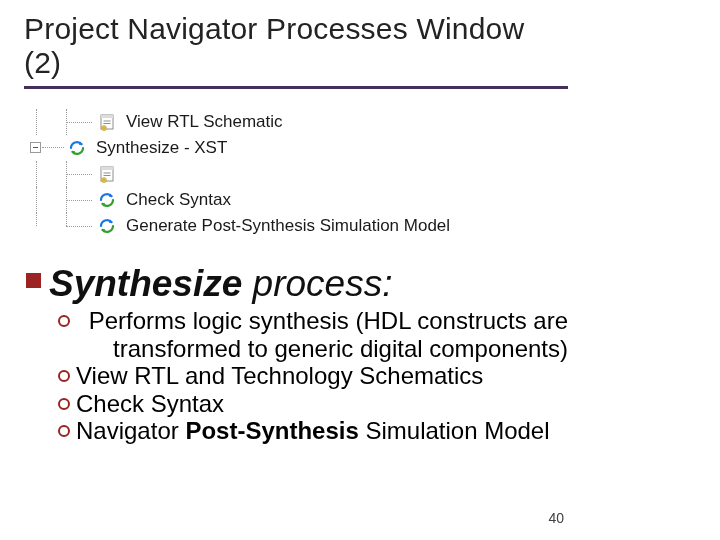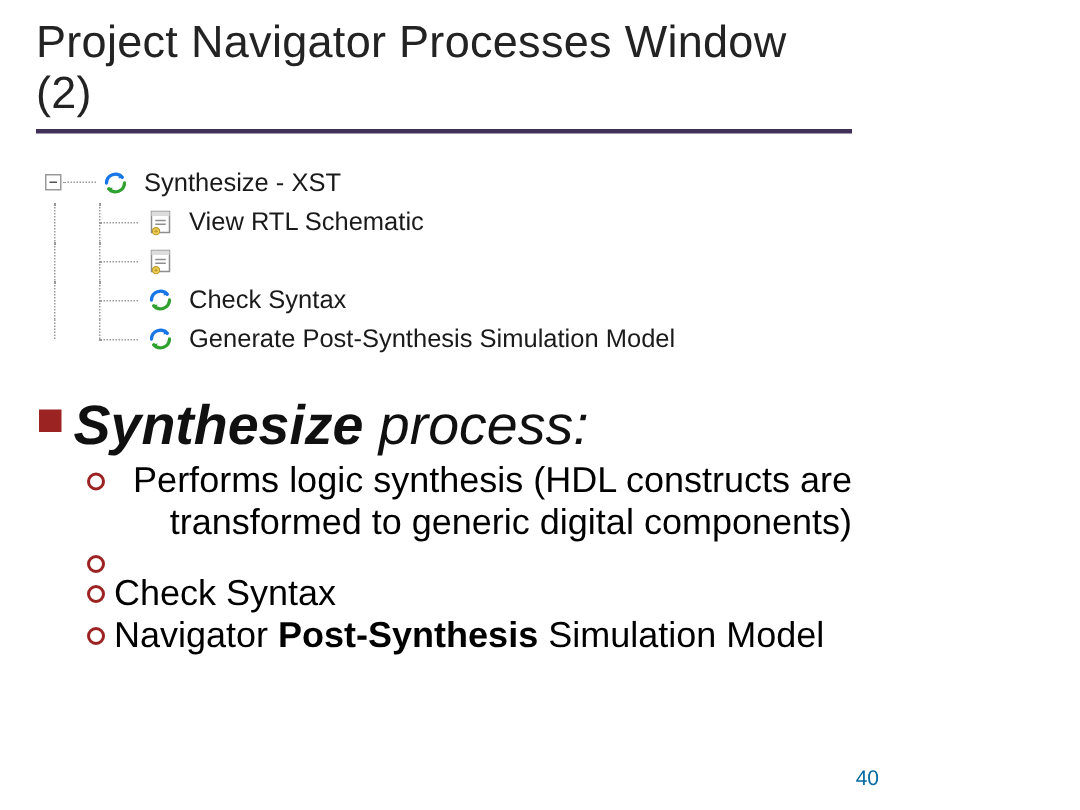--- a/index.html
+++ b/index.html
@@ -24,65 +24,65 @@
   .body { margin-top: 24px; padding-left: 2px; }
   .bullet-row { display: flex; align-items: flex-start; margin: 0; }
   .bullet-square { width: 15px; height: 15px; background: #9b2322; flex: 0 0 auto; margin-top: 10px; margin-right: 8px; }
   .heading { font-size: 37px; font-style: italic; font-weight: 400; color: #101010; }
   .heading .bold { font-weight: 700; }
   .sub-list { margin-top: 2px; padding-left: 32px; }
   .sub-row { display: flex; align-items: flex-start; font-size: 24px; line-height: 1.15; margin: 0; }
   .circle-bullet { width: 12px; height: 12px; border: 2.2px solid #9b2322; border-radius: 50%; flex: 0 0 auto; margin-top: 8px; margin-right: 6px; }
   .sub-text { max-width: 610px; text-align: right; }
   .sub-text .bold { font-weight: 700; }
-  .page-num { position: absolute; right: 6px; bottom: 14px; font-size: 14px; color: #0369a1; }
+  .page-num { position: absolute; right: 28px; bottom: 14px; font-size: 14px; color: #404040; }
   svg { display: block; }
 </style>
 </head>
 <body>
 
 <div class="slide">
 
   <div class="title">Project Navigator Processes Window (2)</div>
   <div class="title-underline"></div>
 
   <div class="tree">
-    <div class="tree-row">
-      <span class="tree-connector">
-        <span class="minus"></span>
-        <span class="dline"></span>
-      </span>
-      <span class="tree-icon">
-        <svg width="18" height="18" viewBox="0 0 18 18">
-          <path d="M3 9a6 6 0 0 1 10.5-3.8" stroke="#1976e6" stroke-width="2.2" fill="none" stroke-linecap="round"></path>
-          <path d="M15 9a6 6 0 0 1-10.5 3.8" stroke="#2fa12f" stroke-width="2.2" fill="none" stroke-linecap="round"></path>
-          <path d="M12 2.5 L14.8 5.2 L11 6 Z" fill="#1976e6"></path>
-          <path d="M6 15.5 L3.2 12.8 L7 12 Z" fill="#2fa12f"></path>
-        </svg>
-      </span>
-      <span class="tree-label">Synthesize - XST</span>
-    </div>
-
     <div class="tree-row">
       <span class="child-connector">
           <span class="vline"></span>
           <span class="vline2"></span>
           <span class="hline"></span>
         </span>
       <span class="tree-icon">
         <svg width="18" height="18" viewBox="0 0 18 18">
           <rect x="3" y="2" width="12" height="14" fill="#fff" stroke="#8e8e8e" stroke-width="1"></rect>
           <rect x="3" y="2" width="12" height="3" fill="#dcdcdc"></rect>
           <line x1="5.5" y1="8" x2="12.5" y2="8" stroke="#8e8e8e" stroke-width="1"></line>
           <line x1="5.5" y1="10.5" x2="12.5" y2="10.5" stroke="#8e8e8e" stroke-width="1"></line>
           <path d="M6 17.5a2.4 2.4 0 1 1 0-4.8 2.4 2.4 0 0 1 0 4.8z" fill="#f6d15a" stroke="#b89a28" stroke-width="0.8"></path>
           <path d="M4.7 15.1h2.6M6 13.8v2.6" stroke="#b89a28" stroke-width="0.7"></path>
         </svg>
       </span>
       <span class="tree-label">View RTL Schematic</span>
+    </div>
+
+    <div class="tree-row">
+      <span class="tree-connector">
+        <span class="minus"></span>
+        <span class="dline"></span>
+      </span>
+      <span class="tree-icon">
+        <svg width="18" height="18" viewBox="0 0 18 18">
+          <path d="M3 9a6 6 0 0 1 10.5-3.8" stroke="#1976e6" stroke-width="2.2" fill="none" stroke-linecap="round"></path>
+          <path d="M15 9a6 6 0 0 1-10.5 3.8" stroke="#2fa12f" stroke-width="2.2" fill="none" stroke-linecap="round"></path>
+          <path d="M12 2.5 L14.8 5.2 L11 6 Z" fill="#1976e6"></path>
+          <path d="M6 15.5 L3.2 12.8 L7 12 Z" fill="#2fa12f"></path>
+        </svg>
+      </span>
+      <span class="tree-label">Synthesize - XST</span>
     </div>
 
     <div class="tree-row">
       <span class="child-connector">
           <span class="vline"></span>
           <span class="vline2"></span>
           <span class="hline"></span>
         </span>
       <span class="tree-icon">
         <svg width="18" height="18" viewBox="0 0 18 18">
@@ -138,20 +138,21 @@
         <span class="bold">Synthesize</span><span> process:</span>
       </span>
     </div>
     <div class="sub-list">
       <div class="sub-row">
         <span class="circle-bullet"></span>
         <span class="sub-text">Performs logic synthesis (HDL constructs are transformed to generic digital components)</span>
       </div>
       <div class="sub-row">
         <span class="circle-bullet"></span>
+        <span class="sub-text">View RTL and Technology Schematics</span>
       </div>
       <div class="sub-row">
         <span class="circle-bullet"></span>
         <span class="sub-text">Check Syntax</span>
       </div>
       <div class="sub-row">
         <span class="circle-bullet"></span>
         <span class="sub-text"><span>Navigator </span><span class="bold">Post-Synthesis</span><span> Simulation Model</span></span>
       </div>
     </div>

